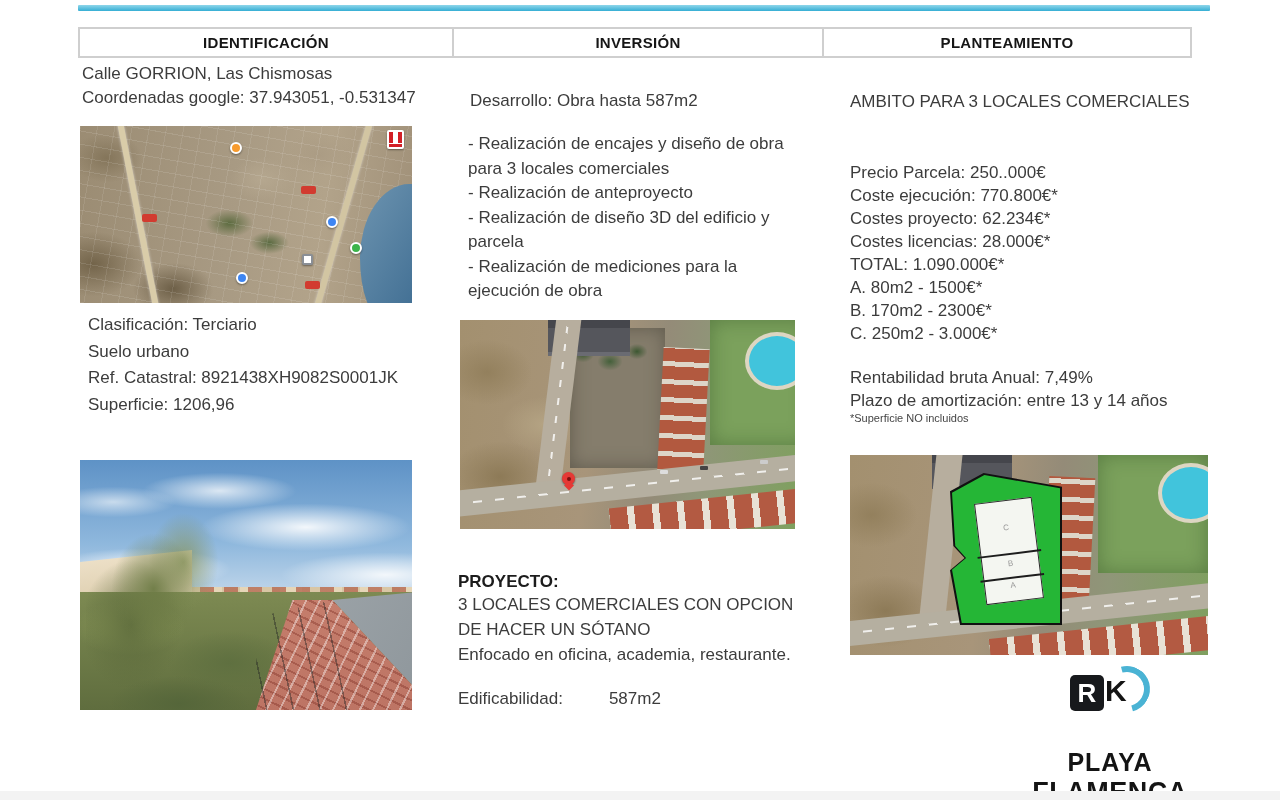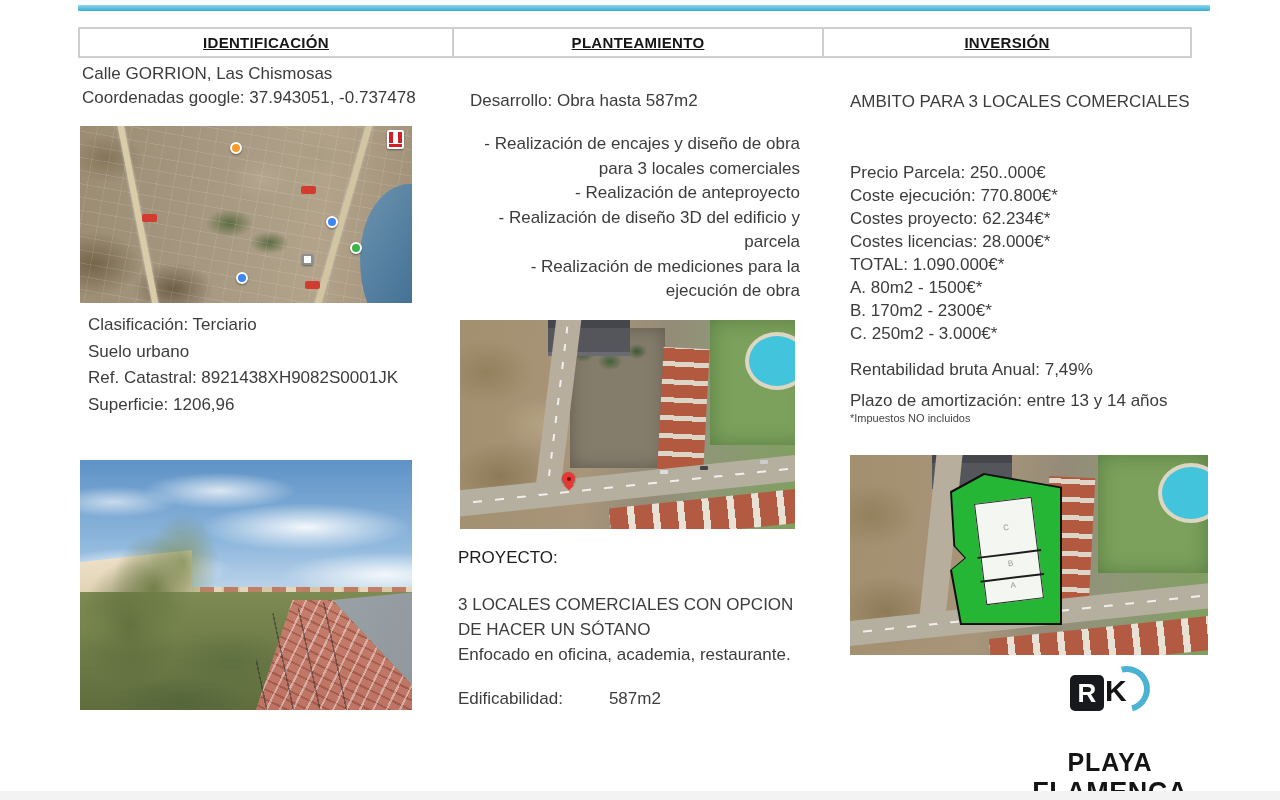--- a/index.html
+++ b/index.html
@@ -8,21 +8,21 @@
   .page { position:relative; width:1280px; height:800px; background:#fff; overflow:hidden; }
 
   
   .topbar { position:absolute; left:78px; top:5px; width:1132px; height:6px;
             background:linear-gradient(#8fd6ea, #35aed4); border-radius:1px; }
 
   
   .hdr { position:absolute; left:78px; top:27px; width:1114px; height:31px; display:flex;
          border:2px solid #cfcfcf; background:#fff; }
   .hdr-cell { display:flex; align-items:center; justify-content:center;
-              font-weight:bold; font-size:15px; color:#161616; letter-spacing:.3px;text-decoration:underline; }
+              font-weight:bold; font-size:15px; color:#161616; letter-spacing:.3px; }
   .hdr-cell:nth-child(1){ width:374px; border-right:2px solid #cfcfcf; }
   .hdr-cell:nth-child(2){ width:370px; border-right:2px solid #cfcfcf; }
   .hdr-cell:nth-child(3){ flex:1; }
 
   .t17 { font-size:17px; line-height:24px; color:#3c3c3c; }
   .abs { position:absolute; }
 
   
   .map1 { left:80px; top:126px; width:332px; height:177px; overflow:hidden; position:absolute;
     background:
@@ -157,21 +157,21 @@
   .plot-green { position:absolute; inset:2px; background:#25b636;
       clip-path:polygon(30% 0%, 100% 9%, 100% 100%, 9% 100%, 0% 64%, 13% 56%, 3% 48%, 0% 12%); }
   .footprint { position:absolute; left:130px; top:45px; width:58px; height:102px; background:#f4f6f1;
       border:1.5px solid #2a2a2a; transform:rotate(-7deg); }
   .fp-div { position:absolute; left:-4px; right:-4px; height:2px; background:#1d1d1d; }
   .fp-letter { position:absolute; width:100%; text-align:center; font-size:8px; color:#9a9a9a; }
 
   
   .bullets div { font-size:17px; line-height:24.5px; color:#3c3c3c; }
   .inv-lines div { font-size:17px; line-height:23px; color:#3c3c3c; }
-  .bold { font-weight:normal; color:#1c1c1c; }
+  .bold { font-weight:bold; color:#1c1c1c;margin-top:24px; }
   .small-note { font-size:11px; color:#454545; }
 
   
   .logo { position:absolute; left:1026px; top:668px; width:168px; text-align:center; }
   .logo-rk { position:relative; height:52px; margin-bottom:2px; }
   .logo-arc { position:absolute; left:78px; top:-2px; width:46px; height:46px; border-radius:50%;
       border:6px solid transparent; border-top-color:#4ab3d4; border-right-color:#4ab3d4; transform:rotate(30deg); }
   .logo-rbox { position:absolute; left:44px; top:7px; width:34px; height:36px; background:#17191c; border-radius:5px;
       color:#fff; font-weight:bold; font-size:26px; line-height:36px; text-align:center; }
   .logo-k { position:absolute; left:79px; top:6px; font-size:30px; font-weight:bold; color:#141414; }
@@ -183,27 +183,27 @@
 </style>
 </head>
 <body>
 
 <div class="page">
 
   <div class="topbar"></div>
 
   <div class="hdr">
     <div class="hdr-cell">IDENTIFICACIÓN</div>
+    <div class="hdr-cell">INVERSIÓN</div>
     <div class="hdr-cell">PLANTEAMIENTO</div>
-    <div class="hdr-cell">INVERSIÓN</div>
   </div>
 
   <div class="abs t17" style="left:82px; top:62px;">
     <div>Calle GORRION, Las Chismosas</div>
-    <div>Coordenadas google: 37.943051, -0.737478</div>
+    <div>Coordenadas google: 37.943051, -0.531347</div>
   </div>
 
   <div class="map1">
     <div class="m1-grid"></div>
     <div class="m1-road-a"></div>
     <div class="m1-road-b"></div>
     <div class="m1-sea"></div>
     <div class="chip" style="left:62px; top:88px;"></div>
     <div class="chip" style="right:96px; top:60px;"></div>
     <div class="chip" style="right:92px; bottom:14px;"></div>
@@ -228,21 +228,21 @@
     <div class="ph-wall"></div>
     <div class="ph-veg"></div>
     <div class="ph-bush"></div>
     <div class="ph-road"></div>
     <div class="ph-walk"></div>
     <div class="ph-fence"></div>
   </div>
 
   <div class="abs t17" style="left:470px; top:89px;">Desarrollo: Obra hasta 587m2</div>
 
-  <div class="abs bullets" style="left:468px; top:132px; width:332px;text-align:right;">
+  <div class="abs bullets" style="left:468px; top:132px; width:332px;">
     <div>- Realización de encajes y diseño de obra para 3 locales comerciales</div>
     <div>- Realización de anteproyecto</div>
     <div>- Realización de diseño 3D del edificio y parcela</div>
     <div>- Realización de mediciones para la ejecución de obra</div>
   </div>
 
   <div class="map2">
     <div class="m2-plot"></div>
     <div class="m2-trees"></div>
     <div class="m2-block"></div>
@@ -274,23 +274,23 @@
     <div>Precio Parcela: 250..000€</div>
     <div>Coste ejecución: 770.800€*</div>
     <div>Costes proyecto: 62.234€*</div>
     <div>Costes licencias: 28.000€*</div>
     <div>TOTAL: 1.090.000€*</div>
     <div>A. 80m2 - 1500€*</div>
     <div>B. 170m2 - 2300€*</div>
     <div>C. 250m2 -  3.000€*</div>
   </div>
 
-  <div class="abs t17" style="left:850px; top:358px;">Rentabilidad bruta Anual: 7,49%</div>
+  <div class="abs t17" style="left:850px; top:366px;">Rentabilidad bruta Anual: 7,49%</div>
   <div class="abs t17" style="left:850px; top:389px;">Plazo de amortización: entre 13 y 14 años</div>
-  <div class="abs small-note" style="left:850px; top:412px;">*Impuestos NO incluidos</div>
+  <div class="abs small-note" style="left:850px; top:412px;">*Superficie NO incluidos</div>
 
   <div class="map3">
     <div class="m3-block"></div>
     <div class="m3-roadv"></div>
     <div class="m3-houses"></div>
     <div class="m3-garden"></div>
     <div class="m3-pool"></div>
     <div class="m3-roadh"></div>
     <div class="m3-brow"></div>
     <div class="plot-outline">

